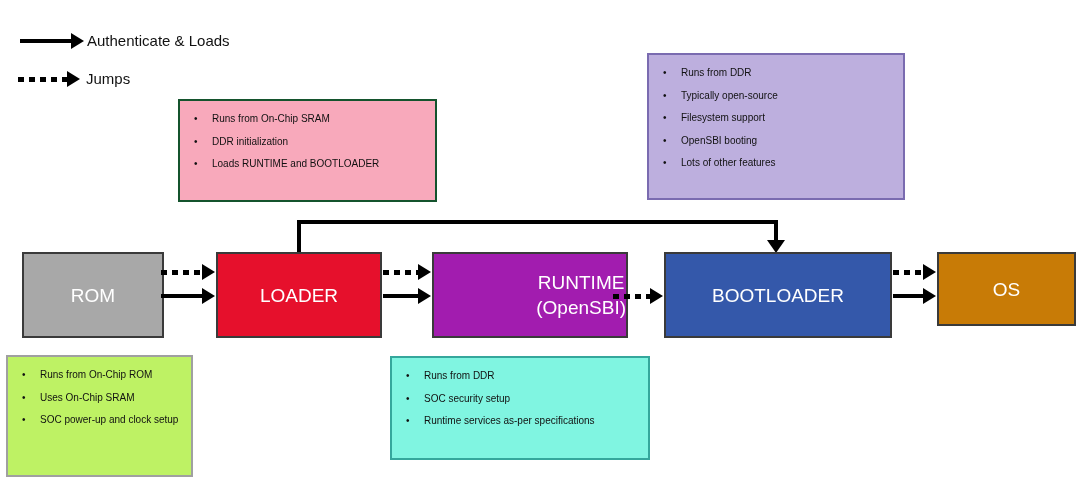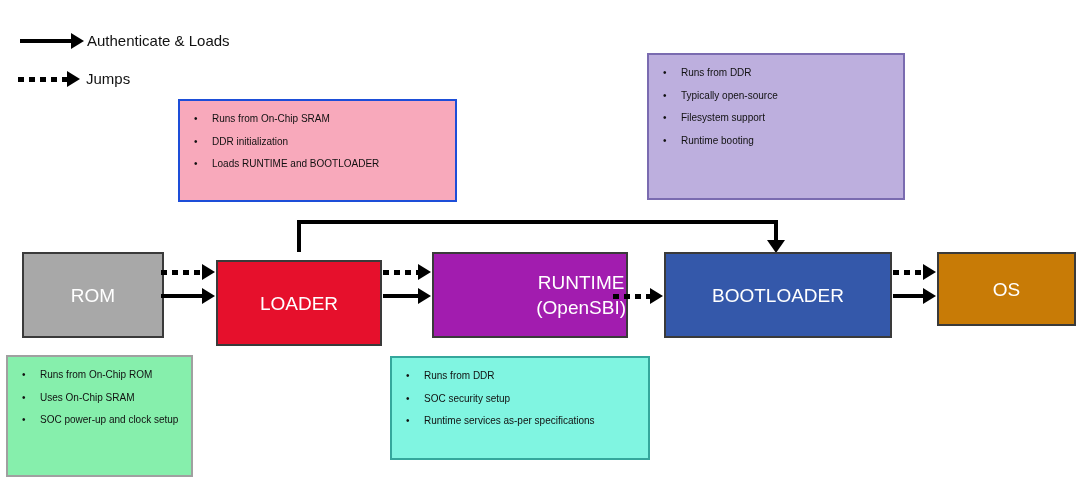--- a/index.html
+++ b/index.html
@@ -10,30 +10,30 @@
     color:#111;
   }
 
   
   .node {
     position:absolute; display:flex; align-items:center; justify-content:center;
     color:#ffffff; font-size:19px; text-align:center;
     border:2px solid #3a3a3a; box-sizing:border-box; line-height:25px;
   }
   .node-rom        { left:22px;  top:252px; width:142px; height:86px; background:#a8a8a8; }
-  .node-loader     { left:216px; top:252px; width:166px; height:86px; background:#e6102c;margin-top:8px; }
+  .node-loader     { left:216px; top:252px; width:166px; height:86px; background:#e6102c; }
   .node-runtime    { left:432px; top:252px; width:196px; height:86px; background:#a21caf;justify-content:flex-end; }
   .node-bootloader { left:664px; top:252px; width:228px; height:86px; background:#3458aa; }
   .node-os         { left:937px; top:252px; width:139px; height:74px; background:#c87b06; }
 
   
   .note { position:absolute; box-sizing:border-box; }
-  .note-loader     { left:178px; top:99px;  width:279px; height:103px; background:#f8a9bb; border:2px solid #1d4ed8; }
+  .note-loader     { left:178px; top:99px;  width:259px; height:103px; background:#f8a9bb; border:2px solid #14532d; }
   .note-bootloader { left:647px; top:53px;  width:258px; height:147px; background:#bdafde; border:2px solid #7a6bb0; }
-  .note-rom        { left:6px;   top:355px; width:187px; height:122px; background:#86efac; border:2px solid #a0a0a0; }
+  .note-rom        { left:6px;   top:355px; width:187px; height:122px; background:#bef264; border:2px solid #a0a0a0; }
   .note-runtime    { left:390px; top:356px; width:260px; height:104px; background:#80f5e1; border:2px solid #35a79c; }
   ul.bullets { margin:0; padding:7px 6px 4px 6px; list-style:none; }
   ul.bullets li { position:relative; padding-left:26px; font-size:10px; line-height:22.5px; }
   ul.bullets li::before { content:"\2022"; position:absolute; left:8px; }
 
   
   .arrow { position:absolute; display:flex; align-items:center; height:16px; }
   .shaft-solid  { flex:1; height:4px; background:#000; }
   .shaft-dotted { flex:1; height:5px;
     background:repeating-linear-gradient(90deg,#000 0 6px,transparent 6px 11px); }
@@ -86,21 +86,22 @@
         <li>Runs from On-Chip SRAM</li>
         <li>DDR initialization</li>
         <li>Loads RUNTIME and BOOTLOADER</li>
       </ul>
   </div>
   <div class="note note-bootloader">
     <ul class="bullets">
         <li>Runs from DDR</li>
         <li>Typically open-source</li>
         <li>Filesystem support</li>
-        <li>Runtime booting</li>
+        <li>OpenSBI booting</li>
+        <li>Lots of other features</li>
       </ul>
   </div>
   <div class="note note-rom">
     <ul class="bullets">
         <li>Runs from On-Chip ROM</li>
         <li>Uses On-Chip SRAM</li>
         <li>SOC power-up and clock setup</li>
       </ul>
   </div>
   <div class="note note-runtime">

